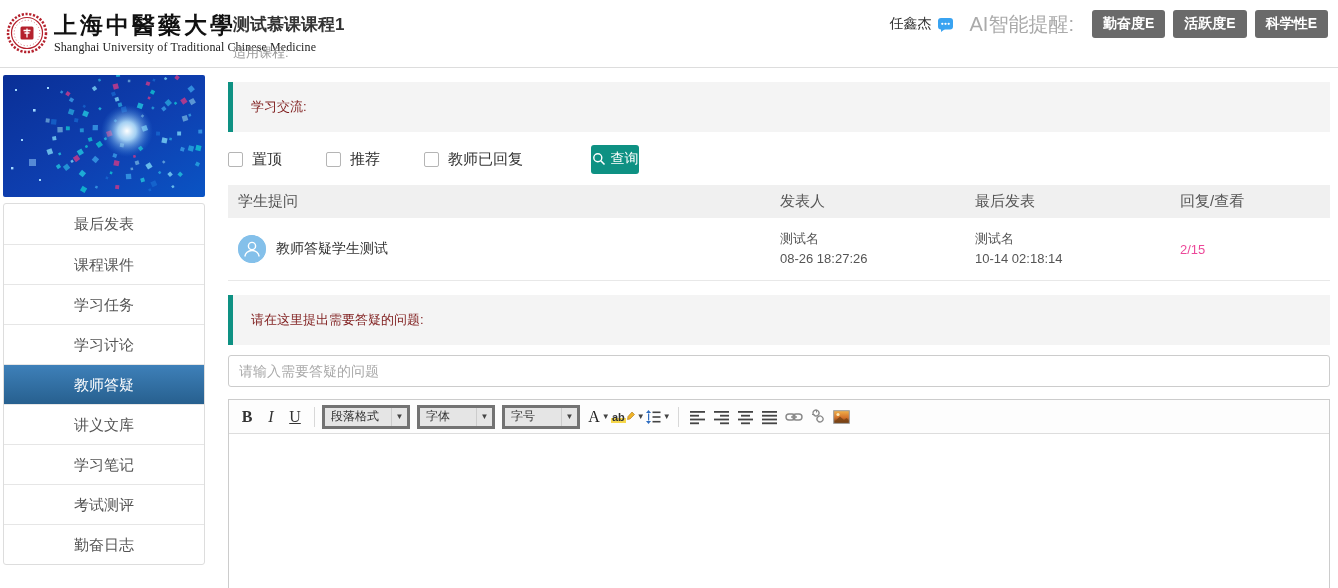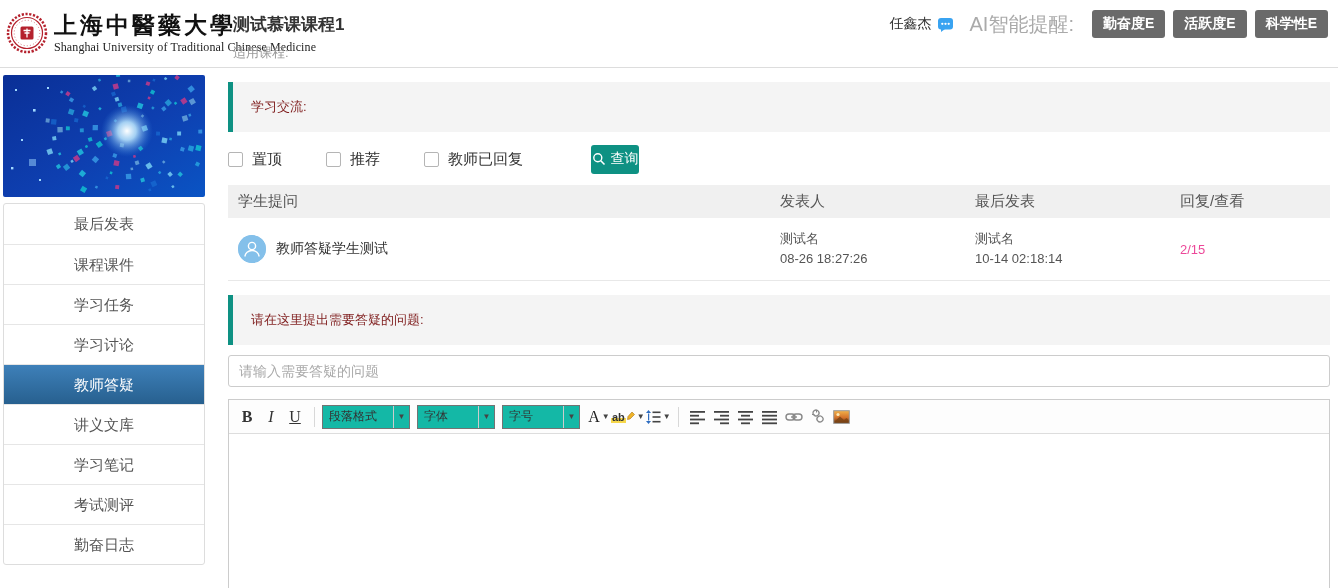--- a/index.html
+++ b/index.html
@@ -74,21 +74,21 @@
   .editor { position:absolute; left:0; top:331px; width:1102px; height:300px;
     border:1px solid #ccc; background:#fff; }
   .toolbar { height:34px; border-bottom:1px solid #ddd; background:#fdfdfd;
     display:flex; align-items:center; padding:0 6px; }
   .tb-btn { min-width:24px; height:26px; display:flex; align-items:center; justify-content:center;
     cursor:pointer; border-radius:2px; color:#333; }
   .tb-b { font-family:"Liberation Serif","DejaVu Serif",serif; font-weight:bold; font-size:16px; }
   .tb-i { font-family:"Liberation Serif","DejaVu Serif",serif; font-style:italic; font-size:16px; }
   .tb-u { font-family:"Liberation Serif","DejaVu Serif",serif; font-size:16px; text-decoration:underline; }
   .tb-sep { width:1px; height:20px; background:#d8d8d8; margin:0 7px; }
-  .tb-select { height:24px; border:1px solid #737373; background:#14b8a6; display:flex;
+  .tb-select { height:24px; border:3px solid #737373; background:#e5e5e5; display:flex;
     align-items:center; margin-right:7px; cursor:pointer; }
   .tb-select .lbl { font-size:12px; color:#333; padding:0 6px; flex:1; }
   .tb-select .arr { width:16px; height:100%; border-left:1px solid #ccc; display:flex;
     align-items:center; justify-content:center; font-size:8px; color:#444; }
   .w88 { width:88px; } .w78 { width:78px; }
   .mini-arrow { font-size:8px; color:#444; margin-left:2px; }
   .tb-A { font-size:16px; font-family:"Liberation Serif","DejaVu Serif",serif; color:#222; }
   .tb-ab { font-size:11px; font-weight:bold; color:#333;
     background:linear-gradient(transparent 55%, #f6d74b 55%); padding:0 1px; }
   .edit-area { height:265px; outline:none; padding:8px; font-size:14px; color:#333; }

